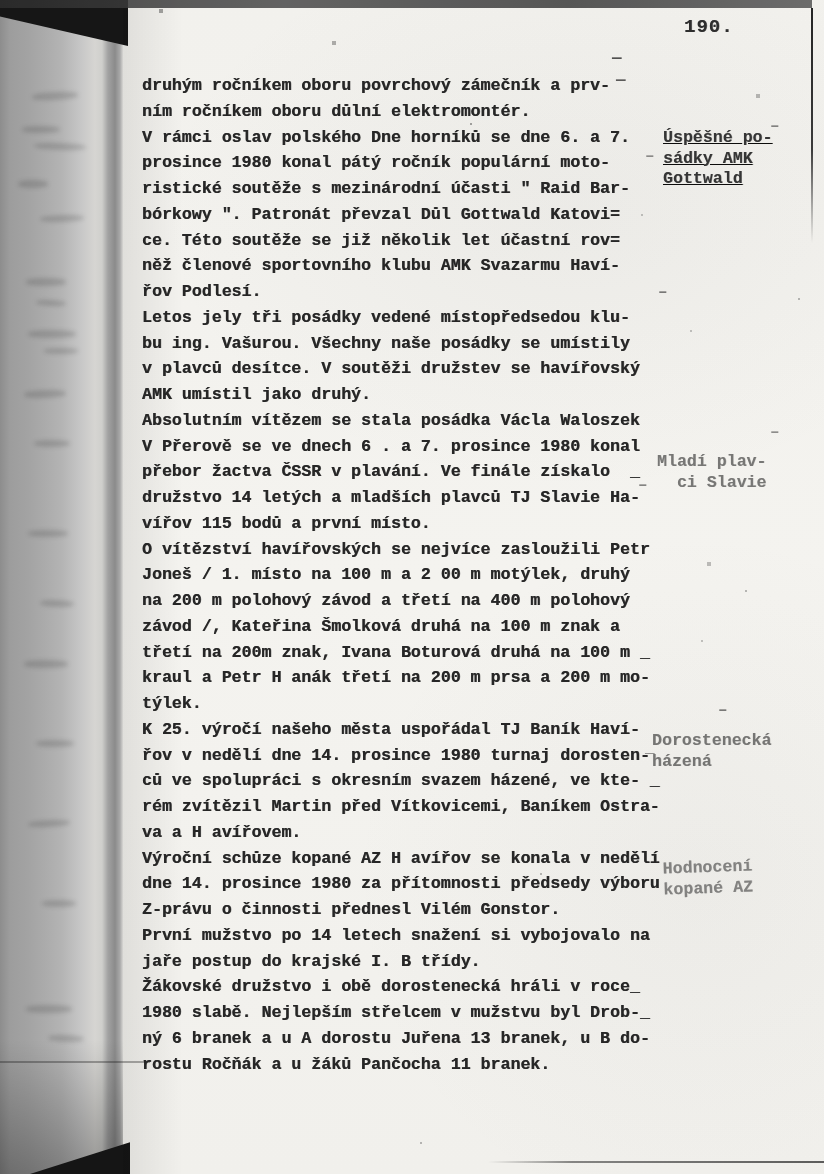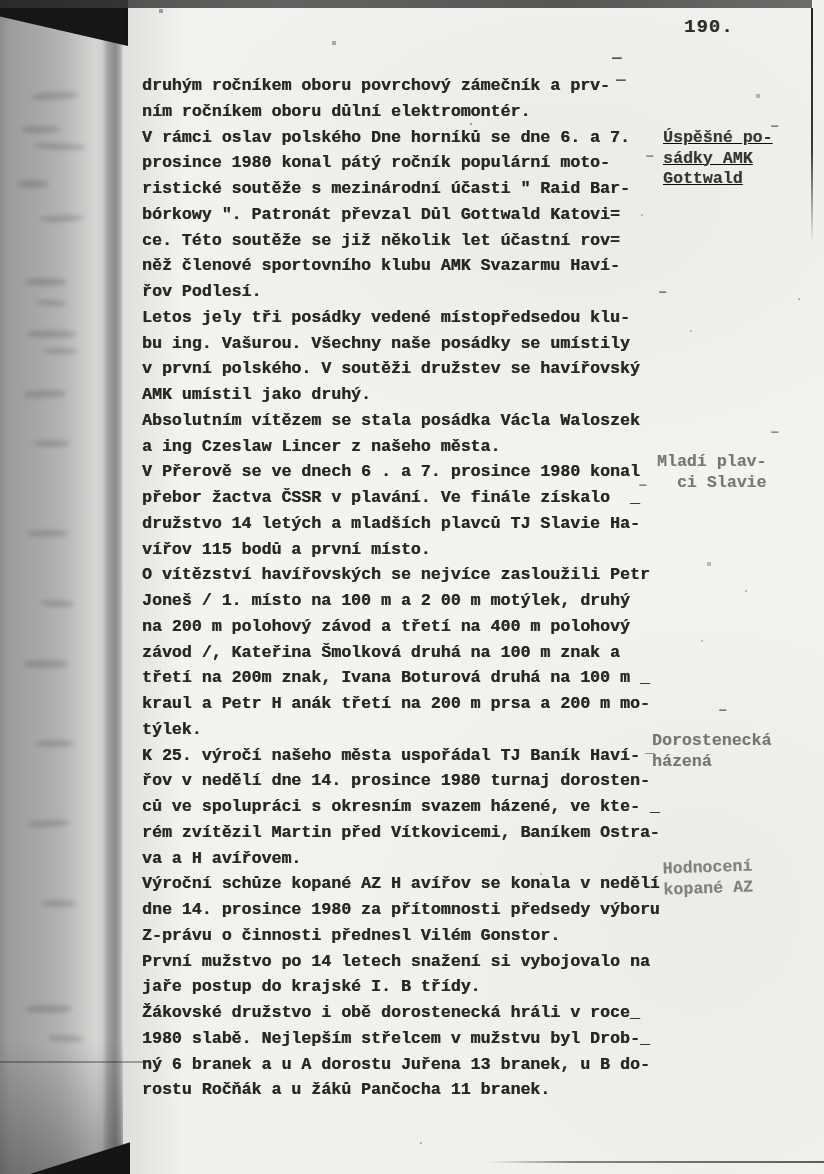--- a/index.html
+++ b/index.html
@@ -136,24 +136,23 @@
       <div class="tl">ním ročníkem oboru důlní elektromontér.</div>
       <div class="tl">V rámci oslav polského Dne horníků se dne 6. a 7.</div>
       <div class="tl">prosince 1980 konal pátý ročník populární moto-</div>
       <div class="tl">ristické soutěže s mezinárodní účasti " Raid Bar-</div>
       <div class="tl">bórkowy ". Patronát převzal Důl Gottwald Katovi=</div>
       <div class="tl">ce. Této soutěže se již několik let účastní rov=</div>
       <div class="tl">něž členové sportovního klubu AMK Svazarmu Haví-</div>
       <div class="tl">řov Podlesí.</div>
       <div class="tl">Letos jely tři posádky vedené místopředsedou klu-</div>
       <div class="tl">bu ing. Vašurou. Všechny naše posádky se umístily</div>
-      <div class="tl">v první polského. V soutěži družstev se havířovský</div>
+      <div class="tl">v plavců desítce. V soutěži družstev se havířovský</div>
       <div class="tl">AMK umístil jako druhý.</div>
       <div class="tl">Absolutním vítězem se stala posádka Václa Waloszek</div>
-      <div class="tl">a ing Czeslaw Lincer z našeho města.</div>
       <div class="tl">V Přerově se ve dnech 6 . a 7. prosince 1980 konal</div>
       <div class="tl">přebor žactva ČSSR v plavání. Ve finále získalo  _</div>
       <div class="tl">družstvo 14 letých a mladších plavců TJ Slavie Ha-</div>
       <div class="tl">vířov 115 bodů a první místo.</div>
       <div class="tl">O vítězství havířovských se nejvíce zasloužili Petr</div>
       <div class="tl">Joneš / 1. místo na 100 m a 2 00 m motýlek, druhý</div>
       <div class="tl">na 200 m polohový závod a třetí na 400 m polohový</div>
       <div class="tl">závod /, Kateřina Šmolková druhá na 100 m znak a</div>
       <div class="tl">třetí na 200m znak, Ivana Boturová druhá na 100 m _</div>
       <div class="tl">kraul a Petr H anák třetí na 200 m prsa a 200 m mo-</div>

